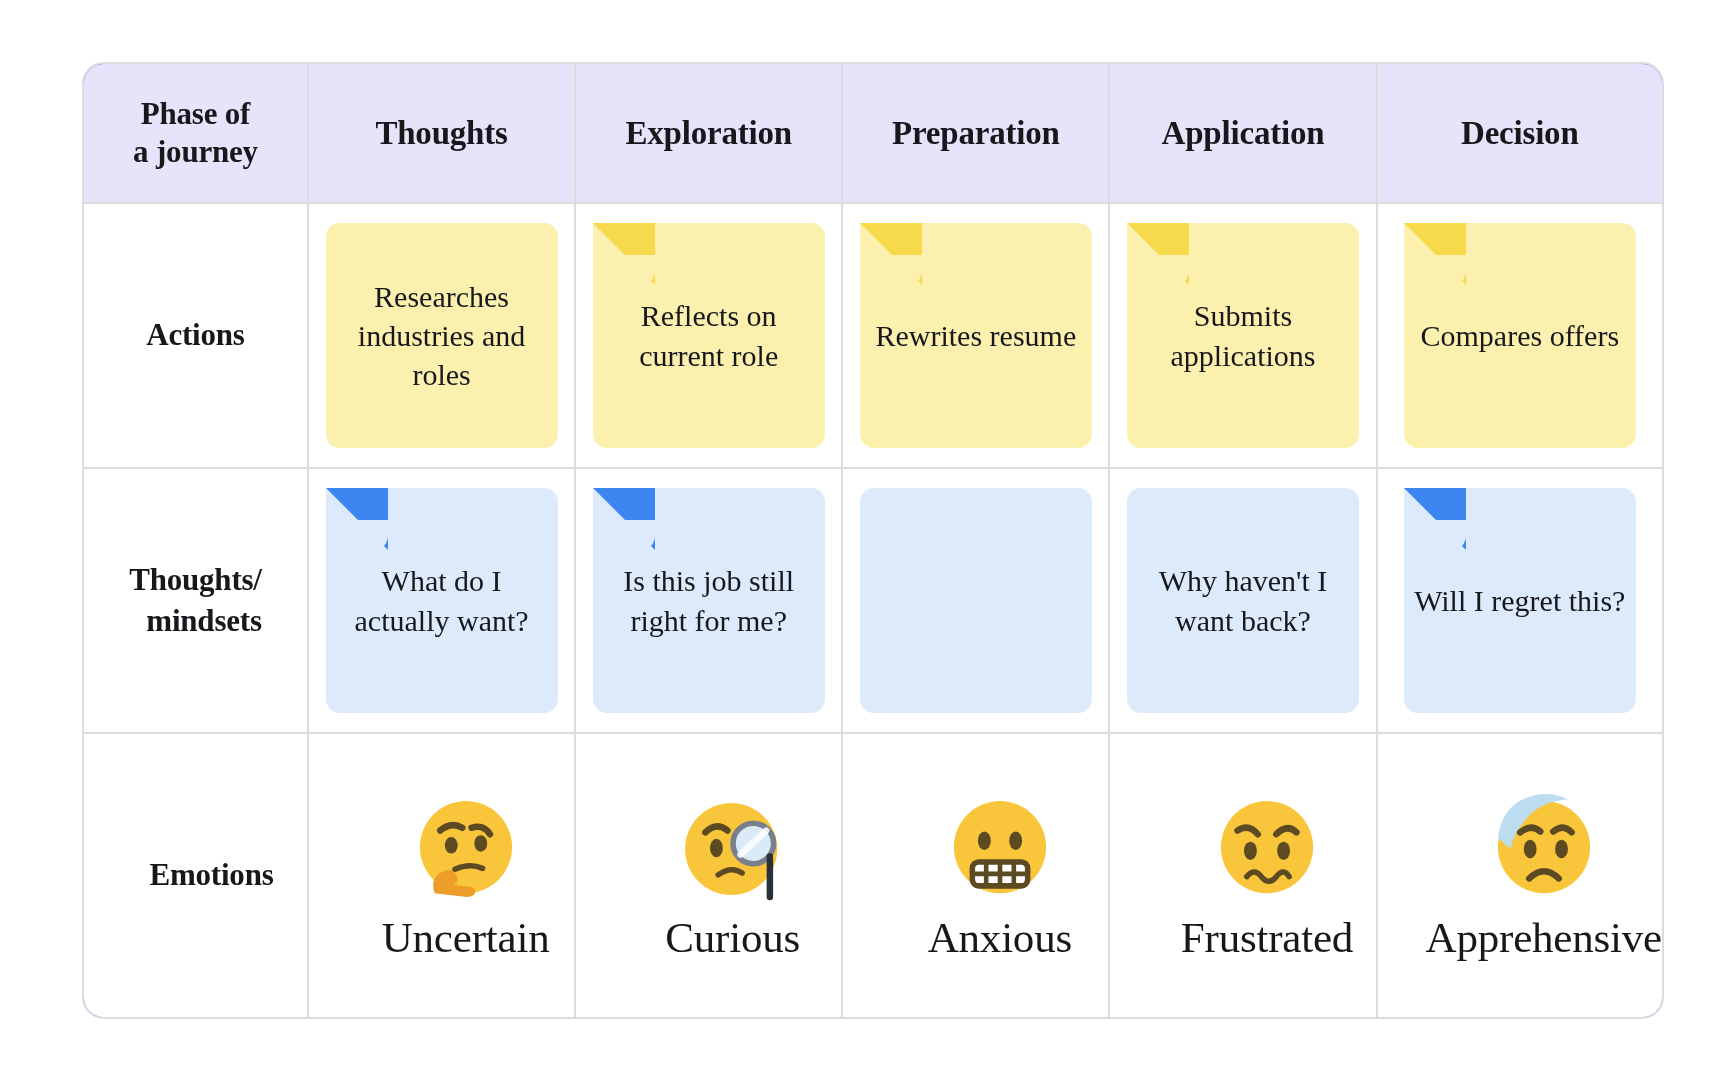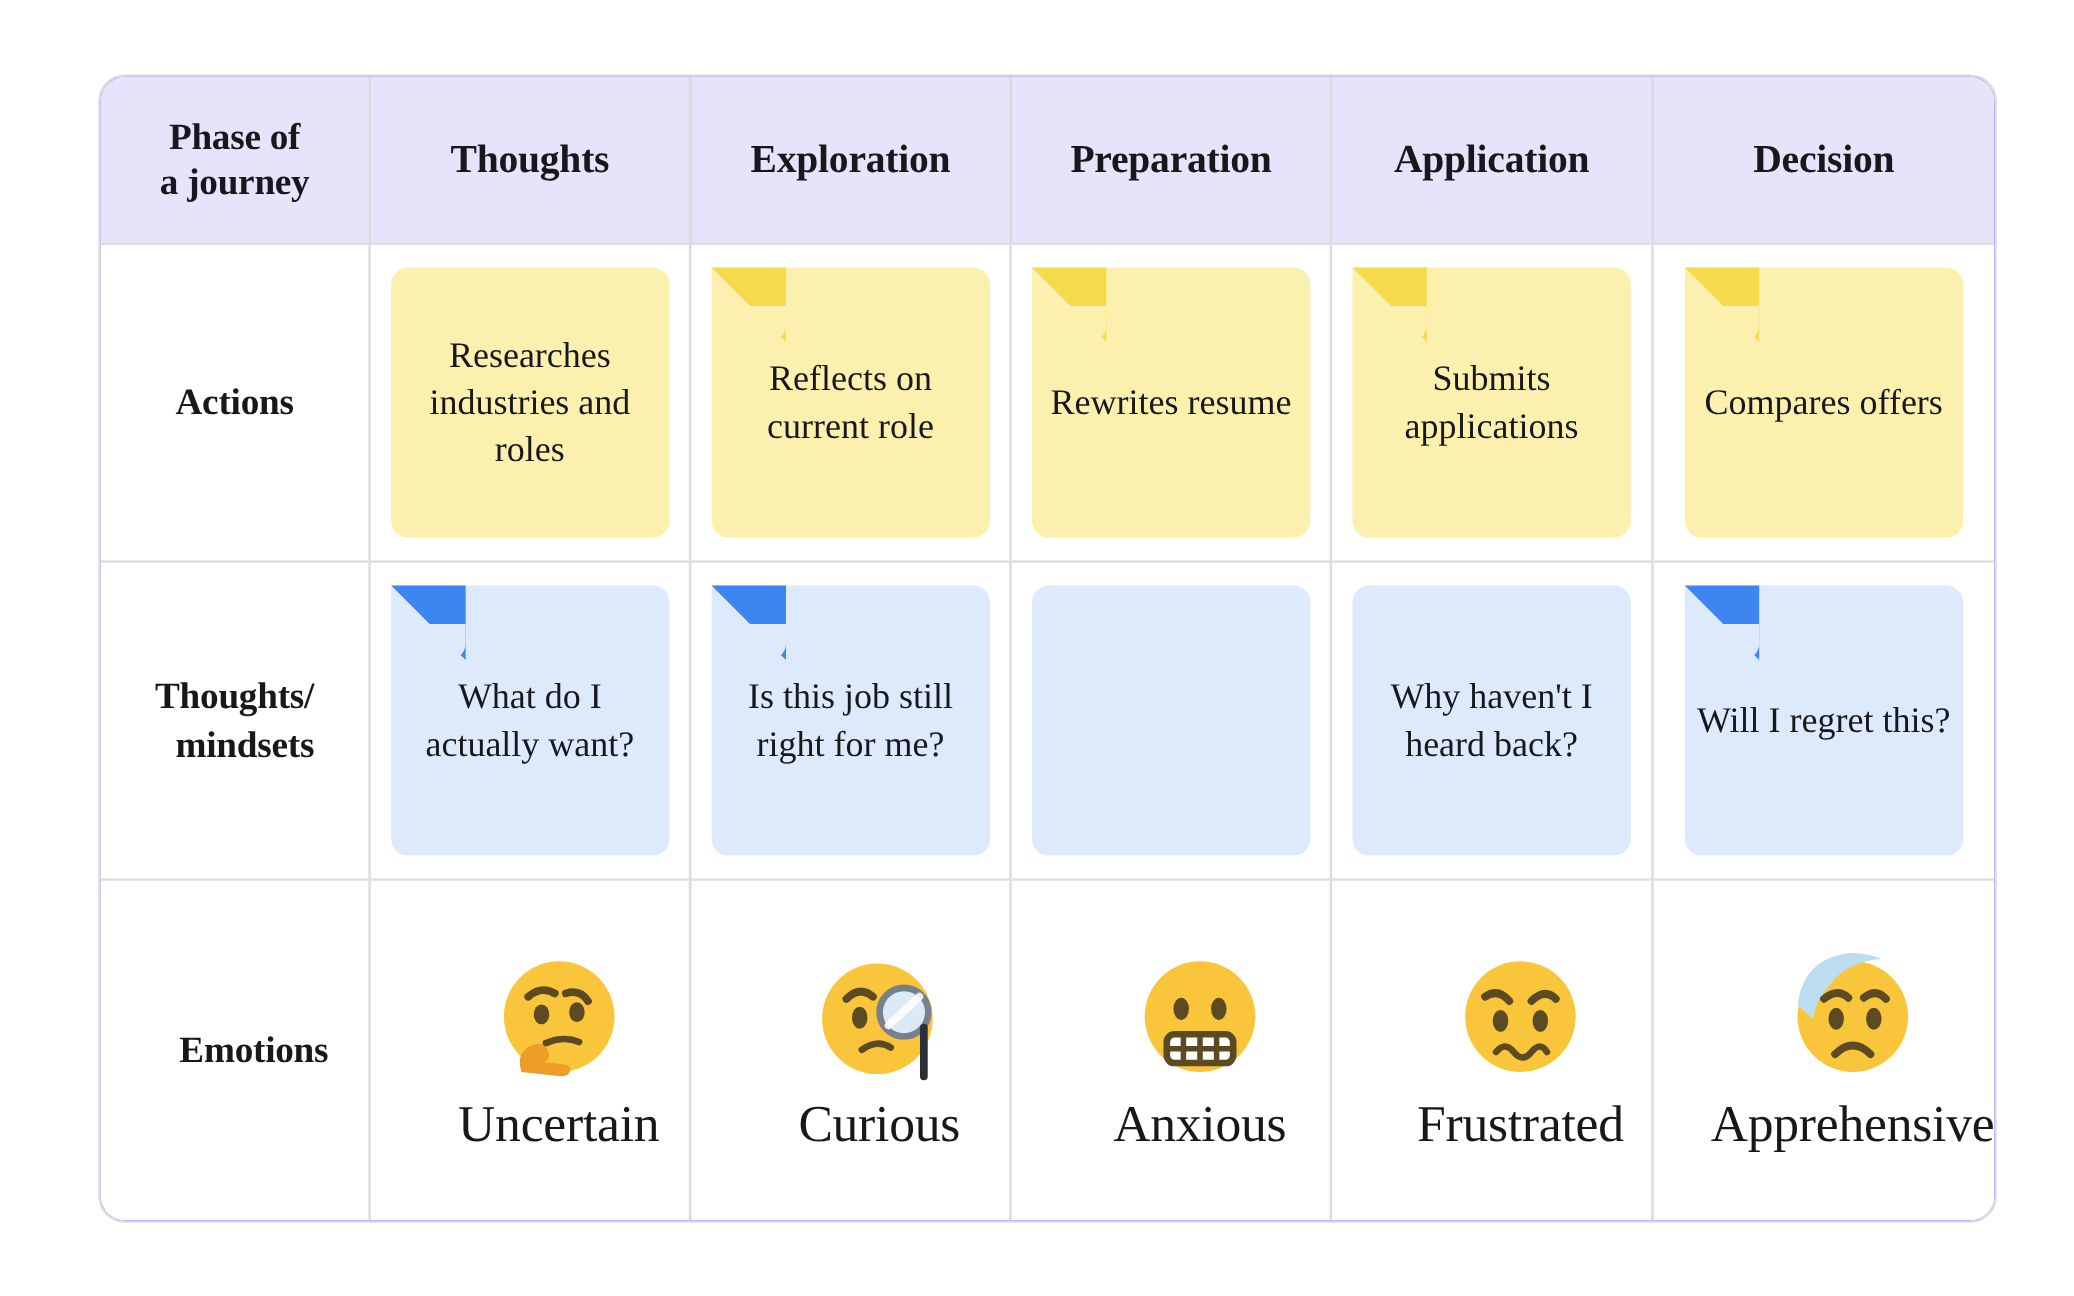--- a/index.html
+++ b/index.html
@@ -268,21 +268,21 @@
 
     <div class="cell">
       <div class="note blue">
         <div class="body"></div>
       </div>
     </div>
 
     <div class="cell">
       <div class="note blue">
         <div class="body"></div>
-        <span class="note-text">Why haven't I heard back?</span>
+        <span class="note-text">Why haven't I want back?</span>
       </div>
     </div>
 
     <div class="cell last-col">
       <div class="note blue folded">
         <div class="body"></div>
         <div class="fold">
             <span class="tri"></span>
             <span class="notch"></span>
           </div>

